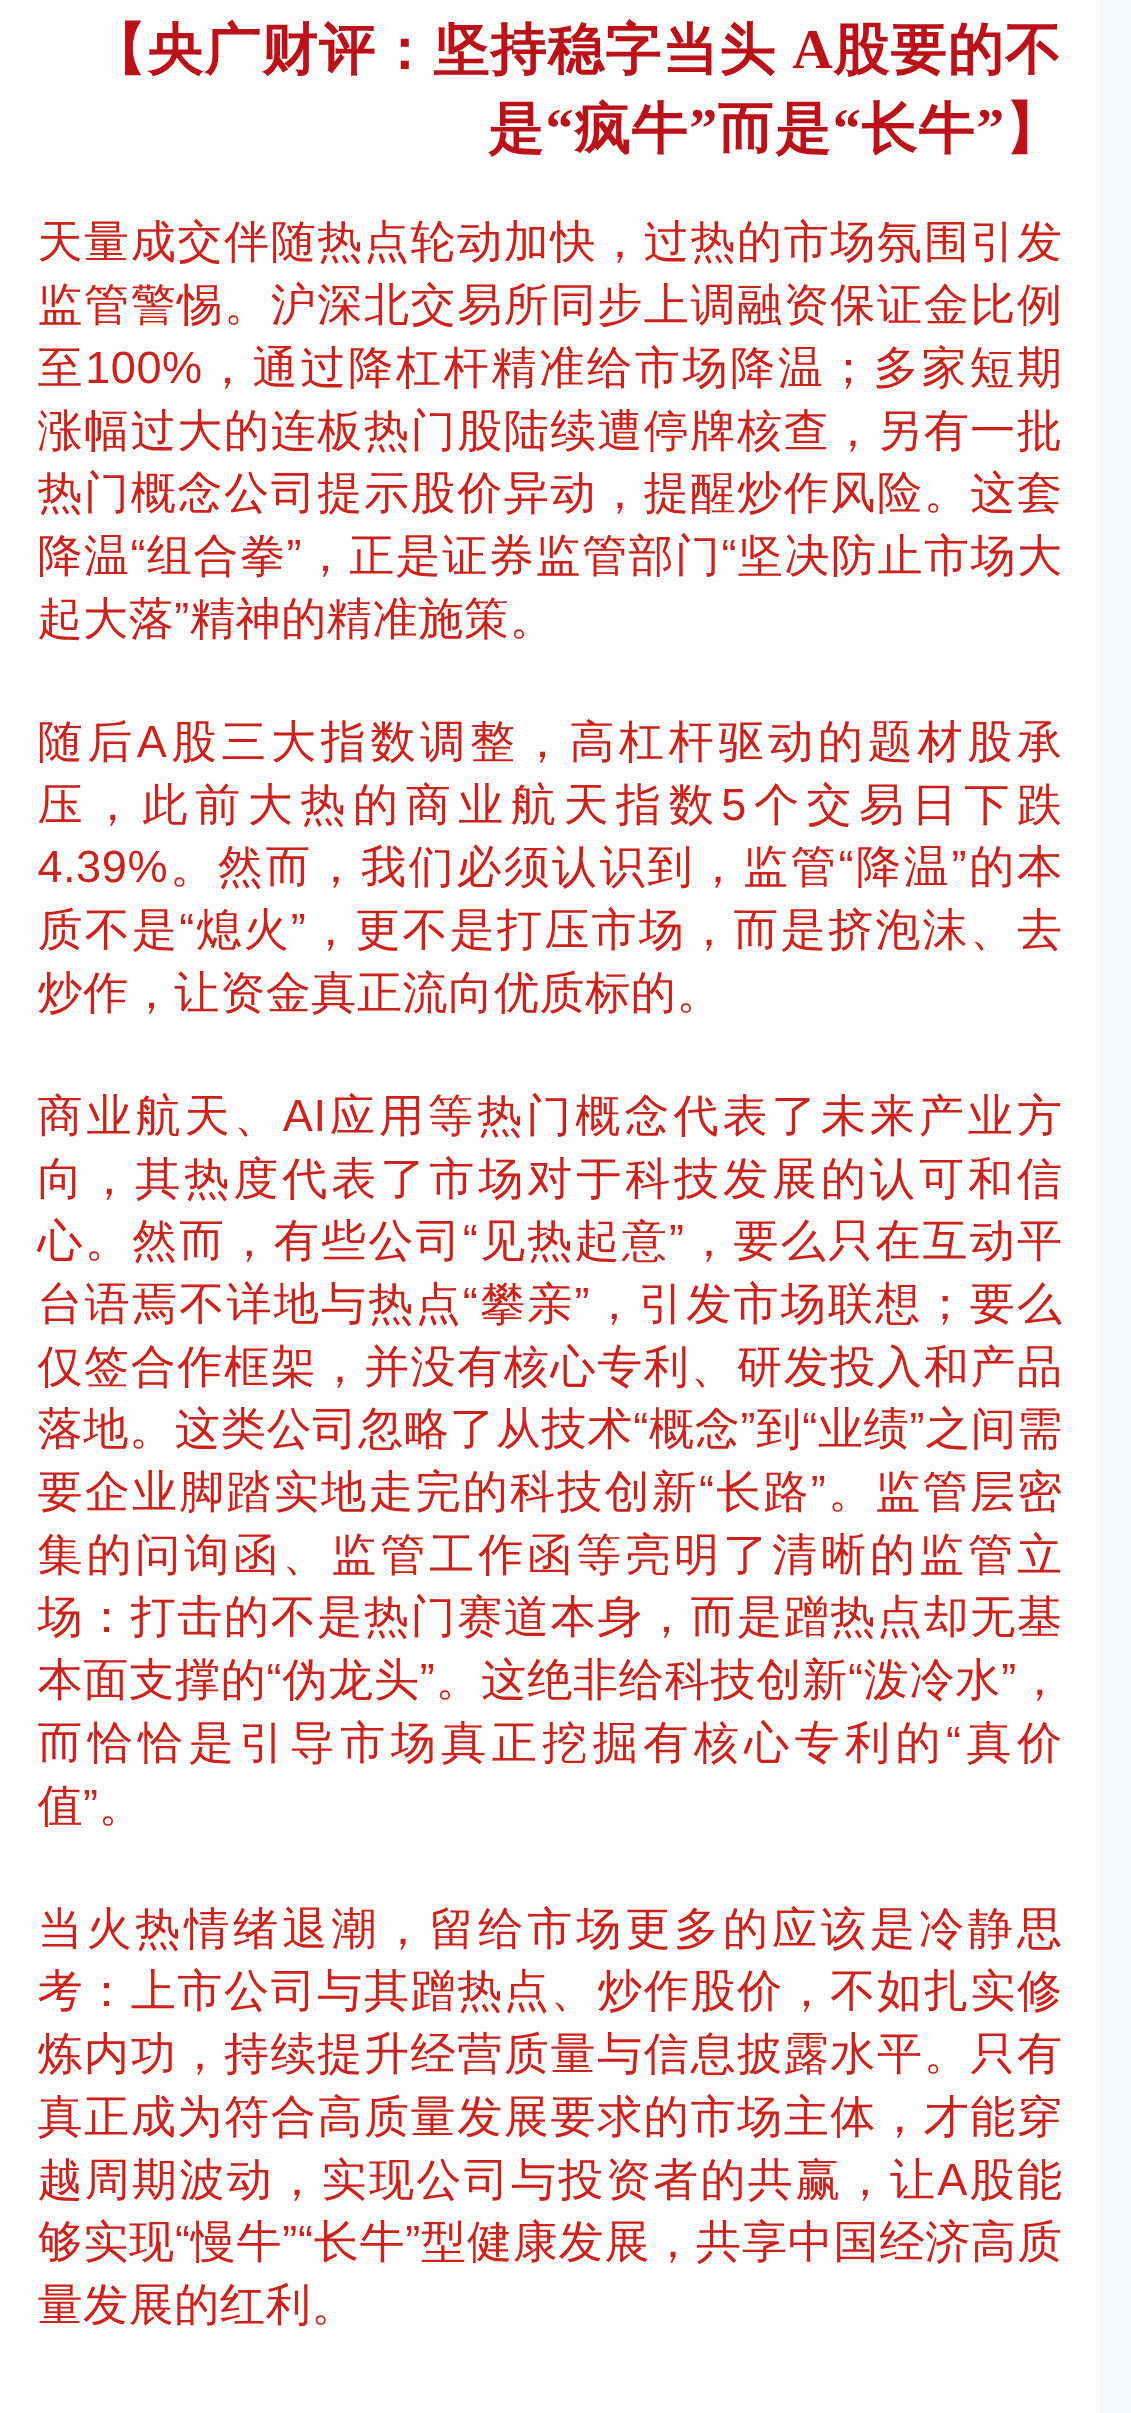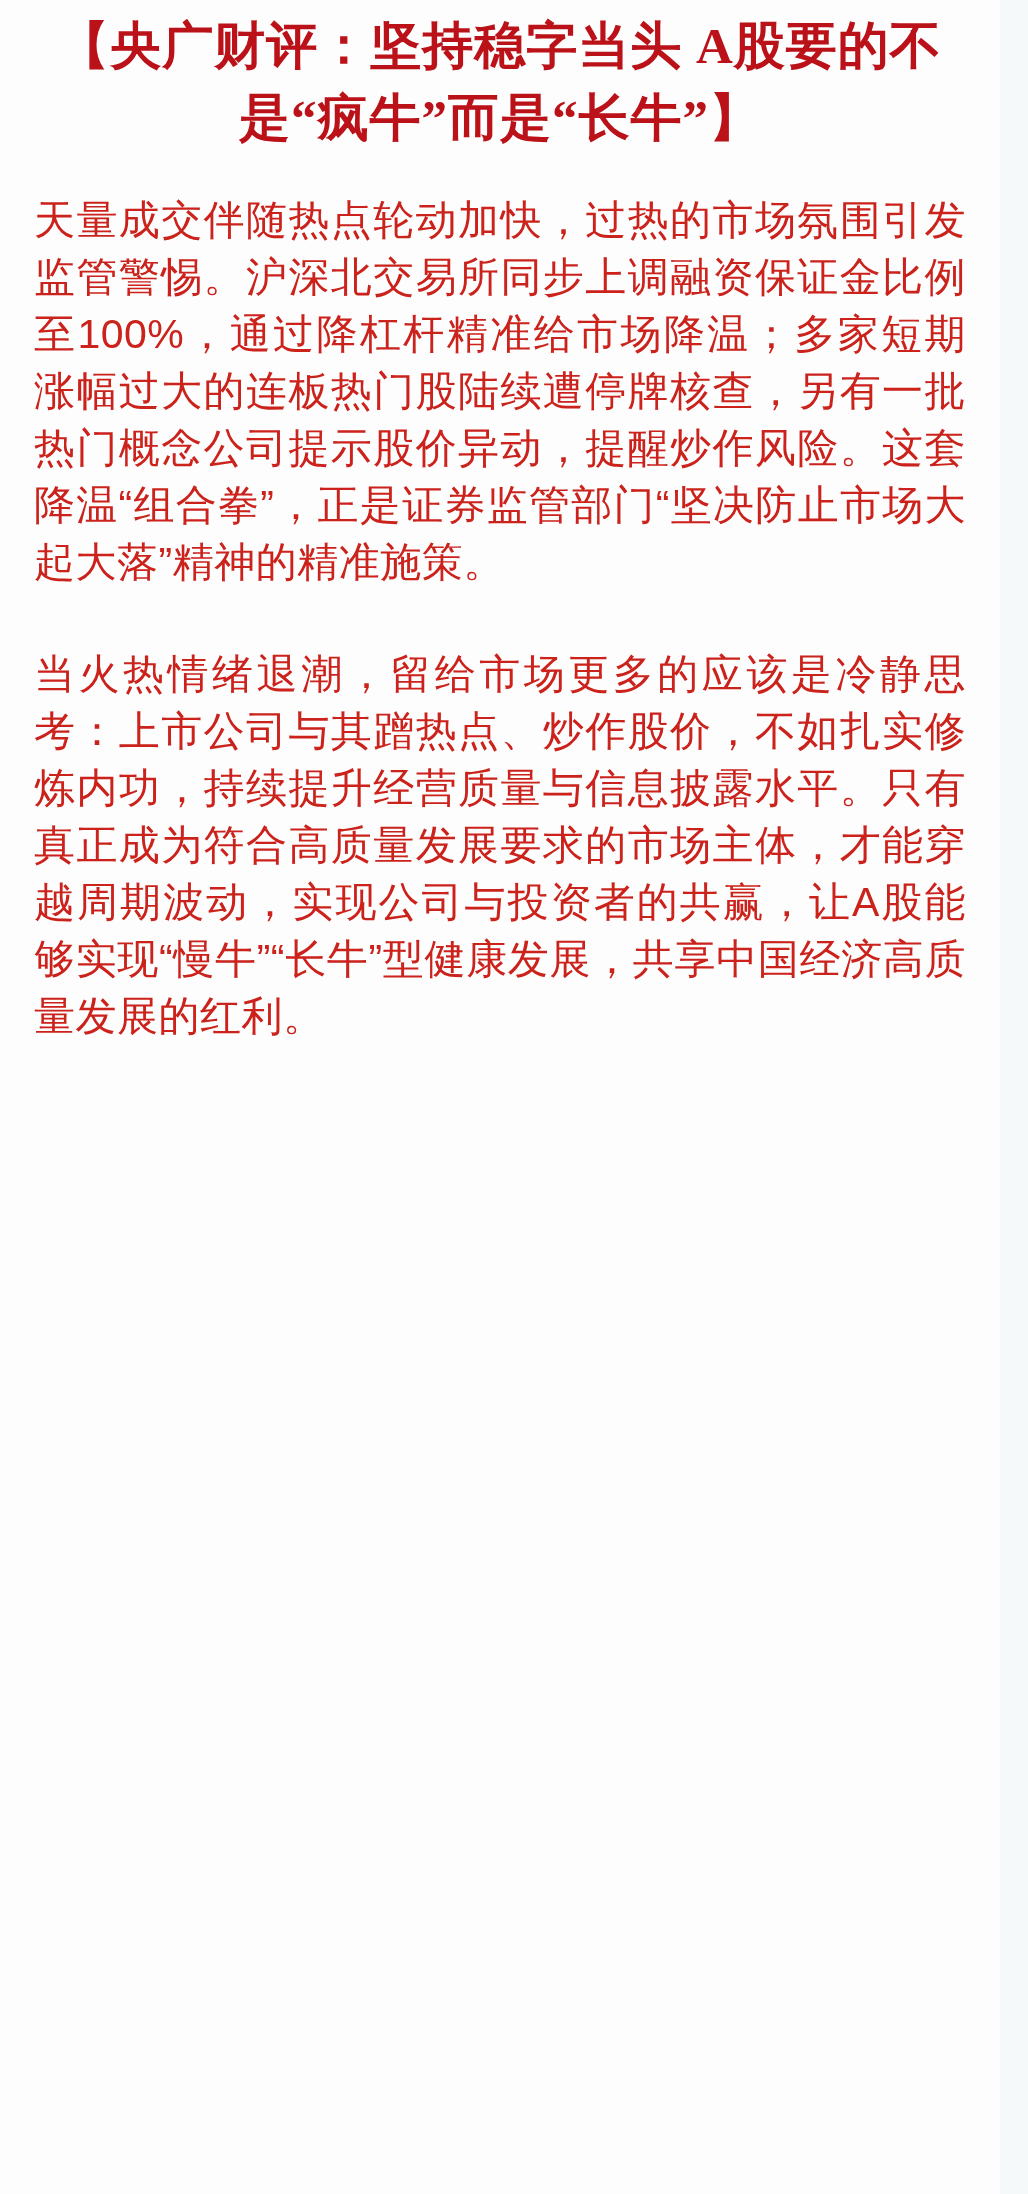--- a/index.html
+++ b/index.html
@@ -32,21 +32,21 @@
   }
   h1.title {
     margin: 0 0 38px 0;
     padding: 0;
     color: var(--title-color, #bb1219);
     font-family: "Liberation Serif", "DejaVu Serif", serif;
     font-weight: 700;
     font-size: 51px;
     line-height: 72px;
     letter-spacing: 1px;
-    text-align: center;
+    text-align: right;
   }
   .article-body p {
     margin: 0 0 55px 0;
     padding: 0;
     color: var(--body-color, #cc221c);
     font-size: 41px;
     line-height: 57px;
     letter-spacing: 0.5px;
     text-align: justify;
     text-justify: inter-character;
@@ -57,17 +57,19 @@
 </style>
 </head>
 <body>
 
 <div class="page">
   <h1 class="title">【央广财评：坚持稳字当头 A股要的不是“疯牛”而是“长牛”】</h1>
 
   <div class="article-body">
 
       <p>天量成交伴随热点轮动加快，过热的市场氛围引发监管警惕。沪深北交易所同步上调融资保证金比例至100%，通过降杠杆精准给市场降温；多家短期涨幅过大的连板热门股陆续遭停牌核查，另有一批热门概念公司提示股价异动，提醒炒作风险。这套降温“组合拳”，正是证券监管部门“坚决防止市场大起大落”精神的精准施策。</p>
+      <p>随后A股三大指数调整，高杠杆驱动的题材股承压，此前大热的商业航天指数5个交易日下跌4.39%。然而，我们必须认识到，监管“降温”的本质不是“熄火”，更不是打压市场，而是挤泡沫、去炒作，让资金真正流向优质标的。</p>
+      <p>商业航天、AI应用等热门概念代表了未来产业方向，其热度代表了市场对于科技发展的认可和信心。然而，有些公司“见热起意”，要么只在互动平台语焉不详地与热点“攀亲”，引发市场联想；要么仅签合作框架，并没有核心专利、研发投入和产品落地。这类公司忽略了从技术“概念”到“业绩”之间需要企业脚踏实地走完的科技创新“长路”。监管层密集的问询函、监管工作函等亮明了清晰的监管立场：打击的不是热门赛道本身，而是蹭热点却无基本面支撑的“伪龙头”。这绝非给科技创新“泼冷水”，而恰恰是引导市场真正挖掘有核心专利的“真价值”。</p>
       <p>当火热情绪退潮，留给市场更多的应该是冷静思考：上市公司与其蹭热点、炒作股价，不如扎实修炼内功，持续提升经营质量与信息披露水平。只有真正成为符合高质量发展要求的市场主体，才能穿越周期波动，实现公司与投资者的共赢，让A股能够实现“慢牛”“长牛”型健康发展，共享中国经济高质量发展的红利。</p>
     </div>
 
   <div class="edge-strip"></div>
 </div>
 
 </body></html>

